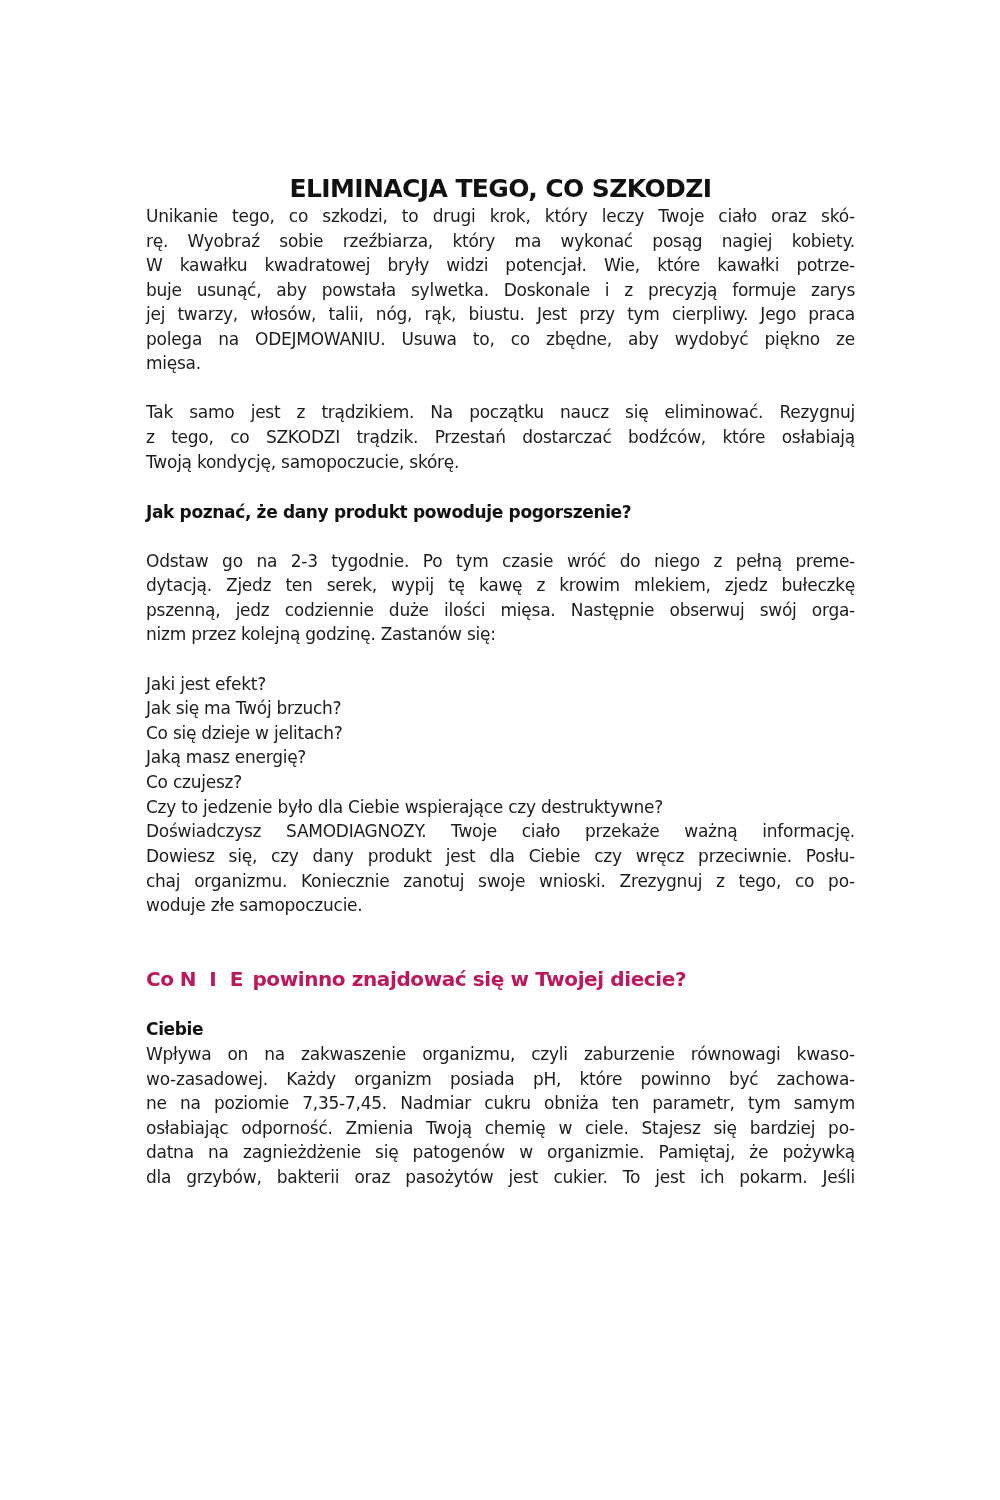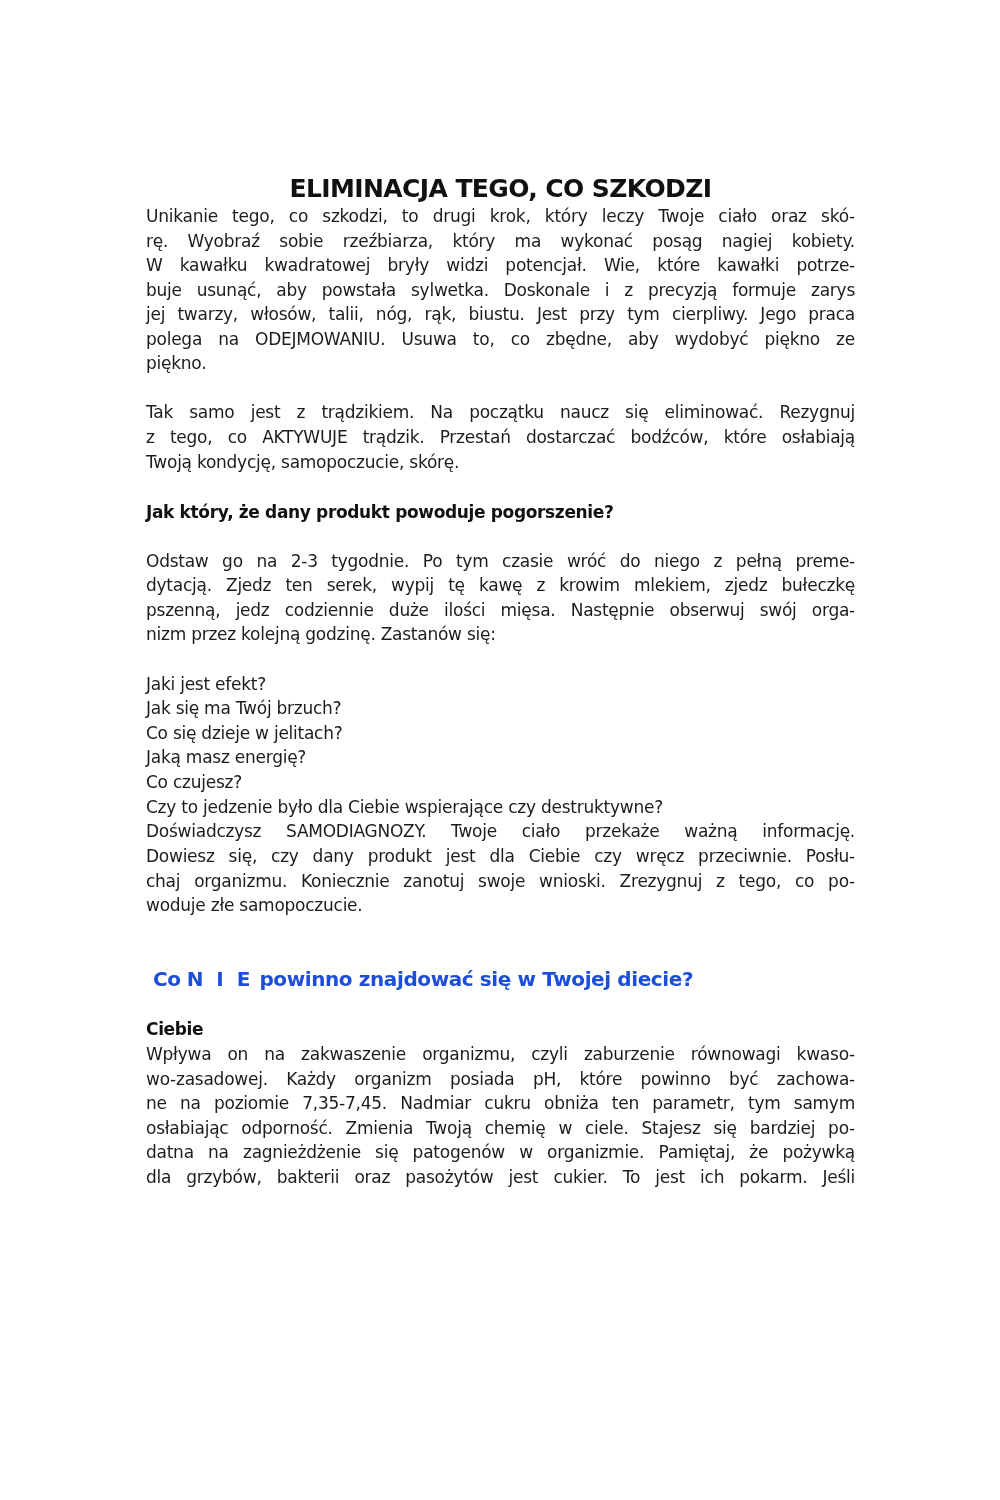--- a/index.html
+++ b/index.html
@@ -7,48 +7,48 @@
            font-family: "DejaVu Sans", sans-serif; }
     .page { position: absolute; left: 146px; top: 0; width: 709px; }
     .title { position: absolute; left: 0; width: 709px; top: 149px; text-align: center;
              font-weight: bold; font-size: 25px; letter-spacing: -0.6px; line-height: 30px; color: #111; margin-top: 25px; }
     .line { position: absolute; left: 0; width: 709px; font-size: 17px; line-height: 24.6px;
             white-space: nowrap; letter-spacing: -0.25px; color: #1c1c1c; }
     .just { text-align: justify; text-align-last: justify; }
     .bold { font-weight: normal; }
     .h3 { position: absolute; left: 0; font-weight: bold; font-size: 17px; line-height: 24px;
           letter-spacing: -0.35px; white-space: nowrap; color: #111; }
-    .h2 { position: absolute; left: 7px; font-weight: bold; font-size: 20px; line-height: 26px;
-          letter-spacing: -0.4px; white-space: nowrap; color: #1d4ed8; }
+    .h2 { position: absolute; left: 0; font-weight: bold; font-size: 20px; line-height: 26px;
+          letter-spacing: -0.4px; white-space: nowrap; color: #be185d; }
     .h2 .spaced { letter-spacing: 3px; margin: 0 6px; }
   </style>
 </head>
 <body>
 
 <div class="page">
 
   <div class="title">ELIMINACJA TEGO, CO SZKODZI</div>
 
   <div>
     <div class="line just" style="top:204px"><span>Unikanie tego, co szkodzi, to </span><span class="bold">drugi krok</span><span>, który leczy Twoje ciało oraz skó-</span></div>
     <div class="line just" style="top:229px">rę. Wyobraź sobie rzeźbiarza, który ma wykonać posąg nagiej kobiety.</div>
     <div class="line just" style="top:253px">W kawałku kwadratowej bryły widzi potencjał. Wie, które kawałki potrze-</div>
     <div class="line just" style="top:278px">buje usunąć, aby powstała sylwetka. Doskonale i z precyzją formuje zarys</div>
     <div class="line just" style="top:302px">jej twarzy, włosów, talii, nóg, rąk, biustu. Jest przy tym cierpliwy. Jego praca</div>
     <div class="line just" style="top:327px">polega na ODEJMOWANIU. Usuwa to, co zbędne, aby wydobyć piękno ze</div>
-    <div class="line" style="top:351px">piękno.</div>
+    <div class="line" style="top:351px">mięsa.</div>
   </div>
 
   <div>
     <div class="line just" style="top:400px">Tak samo jest z trądzikiem. Na początku naucz się eliminować. Rezygnuj</div>
-    <div class="line just" style="top:425px">z tego, co AKTYWUJE trądzik. Przestań dostarczać bodźców, które osłabiają</div>
+    <div class="line just" style="top:425px">z tego, co SZKODZI trądzik. Przestań dostarczać bodźców, które osłabiają</div>
     <div class="line" style="top:450px">Twoją kondycję, samopoczucie, skórę.</div>
   </div>
 
-  <div class="h3" style="top:500px">Jak który, że dany produkt powoduje pogorszenie?</div>
+  <div class="h3" style="top:500px">Jak poznać, że dany produkt powoduje pogorszenie?</div>
 
   <div>
     <div class="line just" style="top:549px">Odstaw go na 2-3 tygodnie. Po tym czasie wróć do niego z pełną preme-</div>
     <div class="line just" style="top:573px">dytacją. Zjedz ten serek, wypij tę kawę z krowim mlekiem, zjedz bułeczkę</div>
     <div class="line just" style="top:598px">pszenną, jedz codziennie duże ilości mięsa. Następnie obserwuj swój orga-</div>
     <div class="line" style="top:622px">nizm przez kolejną godzinę. Zastanów się:</div>
   </div>
 
   <div>
     <div class="line" style="top:672px">Jaki jest efekt?</div>

